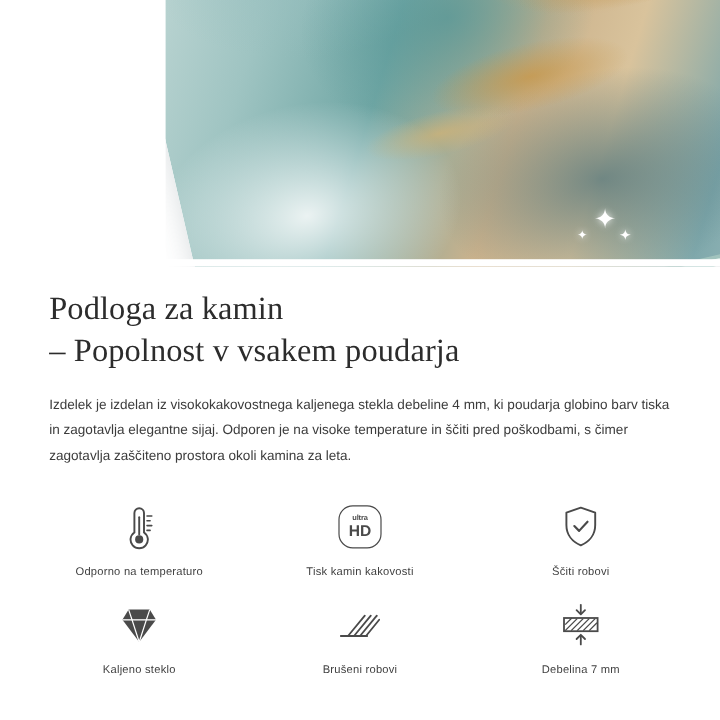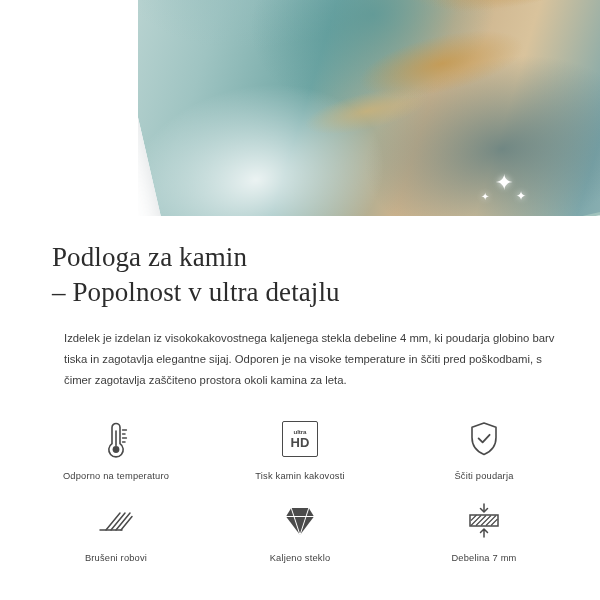--- a/index.html
+++ b/index.html
@@ -94,36 +94,36 @@
     line-height: 1;
     text-shadow: 0 0 6px rgba(255,255,255,0.9);
     pointer-events: none;
   }
   .sparkle.s1 { left: 495px; top: 172px; font-size: 22px; }
   .sparkle.s2 { left: 516px; top: 190px; font-size: 12px; }
   .sparkle.s3 { left: 481px; top: 192px; font-size: 10px; }
 
   
   .content {
-    padding: 18px 38px 0 52px;
+    padding: 18px 38px 0 41px;
   }
   h1.title {
     margin: 0;
     font-family: "Liberation Serif", serif;
     font-weight: 400;
     font-size: 27px;
     line-height: 1.30;
     color: #2c2c2c;
     letter-spacing: 0.1px;
   }
   h1.title .line2 {
     display: block;
   }
   p.body {
-    margin: 18px 0 0 12px;
+    margin: 18px 0 0 0;
     font-size: 11.3px;
     line-height: 1.85;
     color: #3c3c3c;
     max-width: 524px;
   }
 
   
   .features {
     margin-top: 26px;
     display: grid;
@@ -147,21 +147,21 @@
     margin-top: 10px;
     font-size: 9.3px;
     color: #3f3f3f;
     text-align: left;
     letter-spacing: 0.2px;
   }
   .ultrahd {
     width: 34px;
     height: 34px;
     border: 1.6px solid #4a4a4a;
-    border-radius: 2px;
+    border-radius: 12px;
     display: flex;
     flex-direction: column;
     align-items: center;
     justify-content: center;
     line-height: 1;
   }
   .ultrahd .u1 {
     font-size: 6.2px;
     font-weight: 700;
     color: #4a4a4a;
@@ -185,21 +185,21 @@
     <div class="hero-mask-left"></div>
     <div class="hero-mask-bottom"></div>
     <span class="sparkle s1">✦</span>
     <span class="sparkle s2">✦</span>
     <span class="sparkle s3">✦</span>
   </div>
 
   <div class="content">
     <h1 class="title">
       <span>Podloga za kamin</span>
-      <span class="line2">– Popolnost v ultra detajlu</span>
+      <span class="line2">– Popolnost v vsakem poudarja</span>
     </h1>
     <p class="body">Izdelek je izdelan iz visokokakovostnega kaljenega stekla debeline 4 mm, ki poudarja globino barv tiska in zagotavlja elegantne sijaj. Odporen je na visoke temperature in ščiti pred poškodbami, s čimer zagotavlja zaščiteno prostora okoli kamina za leta.</p>
   </div>
 
   <div class="features">
 
     <div class="feature">
       <div class="feature-icon">
         <svg width="40" height="42" viewBox="0 0 40 42" fill="none" xmlns="http://www.w3.org/2000/svg">
           <path d="M20 5.5a4 4 0 0 0-4 4v16.2a7.2 7.2 0 1 0 8 0V9.5a4 4 0 0 0-4-4z" stroke="#4a4a4a" stroke-width="1.6"></path>
@@ -221,46 +221,46 @@
       <div class="feature-label">Tisk kamin kakovosti</div>
     </div>
 
     <div class="feature">
       <div class="feature-icon">
         <svg width="40" height="42" viewBox="0 0 40 42" fill="none" xmlns="http://www.w3.org/2000/svg">
           <path d="M20 5l12 4.2v10.3c0 8.1-5 14.1-12 16.9-7-2.8-12-8.8-12-16.9V9.2L20 5z" stroke="#4a4a4a" stroke-width="1.6" stroke-linejoin="round"></path>
           <path d="M14.6 20.4l4 4 7-7.6" stroke="#4a4a4a" stroke-width="1.8" stroke-linecap="round" stroke-linejoin="round"></path>
         </svg>
       </div>
-      <div class="feature-label">Ščiti poudarja</div>
+      <div class="feature-label">Ščiti robovi</div>
+    </div>
+
+    <div class="feature">
+      <div class="feature-icon">
+        <svg width="44" height="40" viewBox="0 0 44 40" fill="none" xmlns="http://www.w3.org/2000/svg">
+          <path d="M8 15.5h28L22 34 8 15.5z" fill="#4a4a4a"></path>
+          <path d="M8 15.5l5.2-8.5h17.6L36 15.5" fill="#4a4a4a"></path>
+          <path d="M13.2 7L16 15.5 22 34l6-18.5L30.8 7" stroke="#ffffff" stroke-width="1" stroke-linejoin="round" fill="none"></path>
+          <path d="M8 15.5h28" stroke="#ffffff" stroke-width="1"></path>
+        </svg>
+      </div>
+      <div class="feature-label">Kaljeno steklo</div>
     </div>
 
     <div class="feature">
       <div class="feature-icon">
         <svg width="44" height="34" viewBox="0 0 44 34" fill="none" xmlns="http://www.w3.org/2000/svg">
           <path d="M6 26h22" stroke="#4a4a4a" stroke-width="1.5" stroke-linecap="round"></path>
           <path d="M12 26L26 9" stroke="#4a4a4a" stroke-width="1.5" stroke-linecap="round"></path>
           <path d="M17 26L31 9" stroke="#4a4a4a" stroke-width="1.5" stroke-linecap="round"></path>
           <path d="M22 26L36 9" stroke="#4a4a4a" stroke-width="1.5" stroke-linecap="round"></path>
           <path d="M27 26L38 12.5" stroke="#4a4a4a" stroke-width="1.5" stroke-linecap="round"></path>
         </svg>
       </div>
       <div class="feature-label">Brušeni robovi</div>
-    </div>
-
-    <div class="feature">
-      <div class="feature-icon">
-        <svg width="44" height="40" viewBox="0 0 44 40" fill="none" xmlns="http://www.w3.org/2000/svg">
-          <path d="M8 15.5h28L22 34 8 15.5z" fill="#4a4a4a"></path>
-          <path d="M8 15.5l5.2-8.5h17.6L36 15.5" fill="#4a4a4a"></path>
-          <path d="M13.2 7L16 15.5 22 34l6-18.5L30.8 7" stroke="#ffffff" stroke-width="1" stroke-linejoin="round" fill="none"></path>
-          <path d="M8 15.5h28" stroke="#ffffff" stroke-width="1"></path>
-        </svg>
-      </div>
-      <div class="feature-label">Kaljeno steklo</div>
     </div>
 
     <div class="feature">
       <div class="feature-icon">
         <svg width="44" height="42" viewBox="0 0 44 42" fill="none" xmlns="http://www.w3.org/2000/svg">
           <path d="M22 4v7" stroke="#4a4a4a" stroke-width="1.5" stroke-linecap="round"></path>
           <path d="M18.5 8.5L22 12l3.5-3.5" stroke="#4a4a4a" stroke-width="1.5" stroke-linecap="round" stroke-linejoin="round"></path>
           <rect x="8" y="15" width="28" height="11" stroke="#4a4a4a" stroke-width="1.5"></rect>
           <path d="M9 25.5l10-10M14 25.5l10-10M19 25.5l10-10M24 25.5l10-10M29 25.5l6.5-6.5M9 20.5l5.5-5.5" stroke="#4a4a4a" stroke-width="1.1"></path>
           <path d="M22 37v-7" stroke="#4a4a4a" stroke-width="1.5" stroke-linecap="round"></path>

